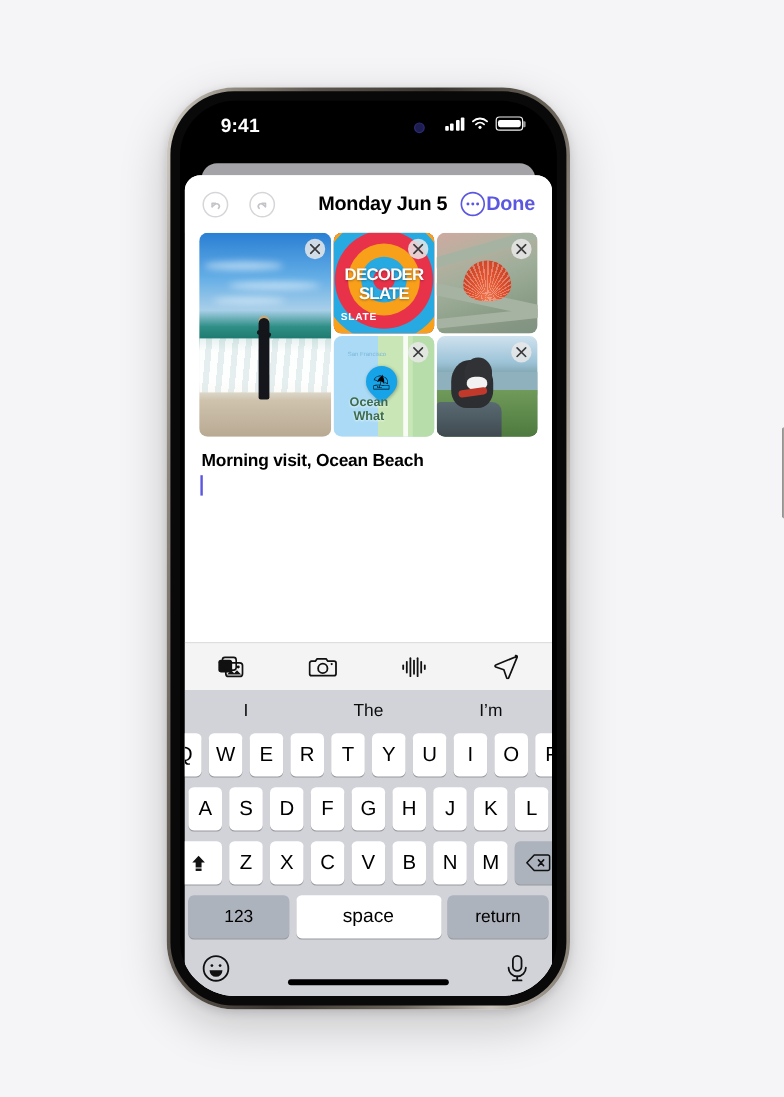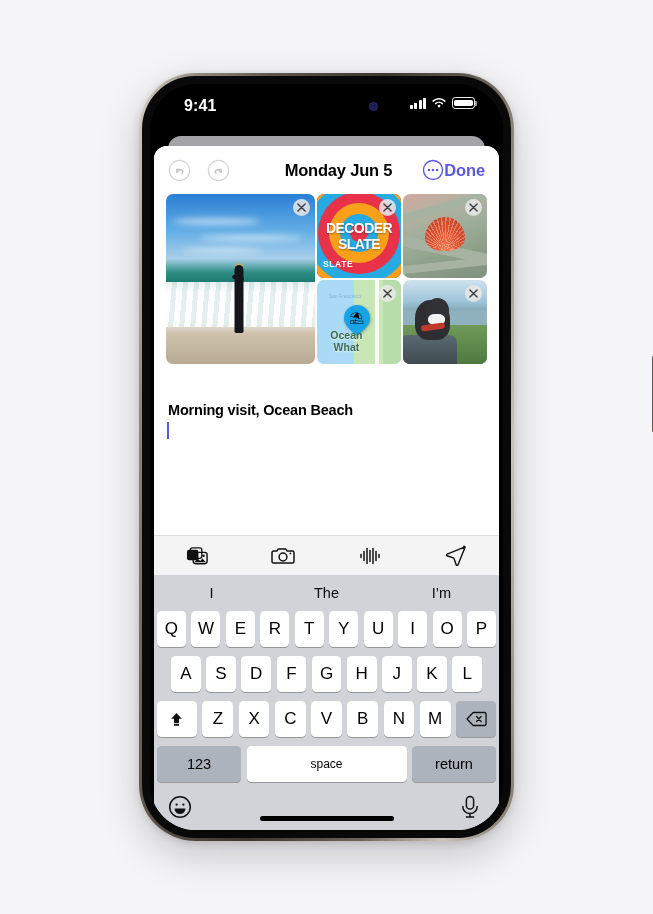--- a/index.html
+++ b/index.html
@@ -7,21 +7,21 @@
     width: 653px; height: 914px;
     background: #f5f5f7;
     font-family: "Liberation Sans", sans-serif;
     overflow: hidden;
   }
   .stage { position: relative; width: 653px; height: 914px; background: #f5f5f7; }
 
   
   .phone-outer {
     position: absolute; left: 139px; top: 73px;
-    width: 375px; height: 768px;
+    width: 336px; height: 768px;
     border-radius: 56px;
     background: linear-gradient(100deg,#d8d3cb 0%,#8e887e 12%,#5d574f 26%,#3a352f 48%,#6b655b 70%,#c9c3ba 86%,#7d776d 100%);
     box-shadow: 0 14px 40px rgba(0,0,0,.20), 0 2px 8px rgba(0,0,0,.12);
   }
   .phone-bezel {
     position: absolute; left: 3px; top: 3px; right: 3px; bottom: 3px;
     border-radius: 53px; background: #090909;
   }
   .screen {
     position: absolute; left: 8px; top: 8px; right: 8px; bottom: 8px;
@@ -174,21 +174,21 @@
   .ph-dog .body { position:absolute; left:14%; top:24%; width:42%; height:48%;
     background:#2c2e31; border-radius: 44% 48% 36% 36%; }
   .ph-dog .head { position:absolute; left:27%; top:22%; width:28%; height:30%;
     background:#303236; border-radius:50% 50% 46% 46%; }
   .ph-dog .snout { position:absolute; left:30%; top:40%; width:20%; height:14%;
     background:#f2f2f2; border-radius:40%; }
   .ph-dog .collar { position:absolute; left:22%; top:52%; width:28%; height:6px;
     background:#c0392b; border-radius:3px; transform: rotate(-8deg); }
 
   
-  .body-text { padding: 12px 14px 0 14px; flex: 1; margin-top: 26px; }
+  .body-text { padding: 12px 14px 0 14px; flex: 1; }
   .note-title { font-size: 14.5px; font-weight: 700; color: #000; letter-spacing: -.2px; }
   .note-ph { position: relative; margin-top: 3px; font-size: 14.5px; color: #a8a8ad;
     line-height: 19px; letter-spacing: -.15px; padding-left: 2px; }
   .caret { position: absolute; left: -1px; top: 1px; width: 1.8px; height: 17px; background: #5b57e0; }
 
   
   .acc-bar {
     flex: 0 0 40px; display: flex; align-items: center; justify-content: space-around;
     background: #f4f4f5; border-top: 1px solid #dededf;
   }
@@ -205,21 +205,21 @@
   .krow:first-of-type { margin-top: 4px; }
   .key {
     height: 36px; min-width: 28.5px; flex: 1 1 0; background: #fff; border-radius: 4.5px;
     box-shadow: 0 1px 0 rgba(0,0,0,.28); display: flex; align-items: center; justify-content: center;
     font-size: 17px; color: #000; cursor: pointer; font-family: "Liberation Sans", sans-serif;
   }
   .krow.r2 { padding: 0 17px; }
   .krow.r3 { padding: 0 3px; }
   .key.wide { flex: 0 0 40px; background: #adb3bd; box-shadow: 0 1px 0 rgba(0,0,0,.28); }
   .key.num { flex: 0 0 84px; background: #adb3bd; font-size: 14.5px; }
-  .key.space { flex: 1 1 auto; font-size: 12px; }
+  .key.space { flex: 1 1 auto; font-size: 16px; }
   .key.ret { flex: 0 0 84px; background: #adb3bd; font-size: 14.5px; }
   .krow.r4 { margin-bottom: 6px; text-align: right; }
   .kb-bottom { height: 40px; display: flex; align-items: center; justify-content: space-between; padding: 0 14px; }
   .kb-bottom .ico { width: 26px; height: 26px; cursor: pointer; }
   .home-ind {
     position: absolute; bottom: 9px; left: 50%; transform: translateX(-50%);
     width: 134px; height: 5px; border-radius: 3px; background: #000;
   }
 </style>
 </head>

